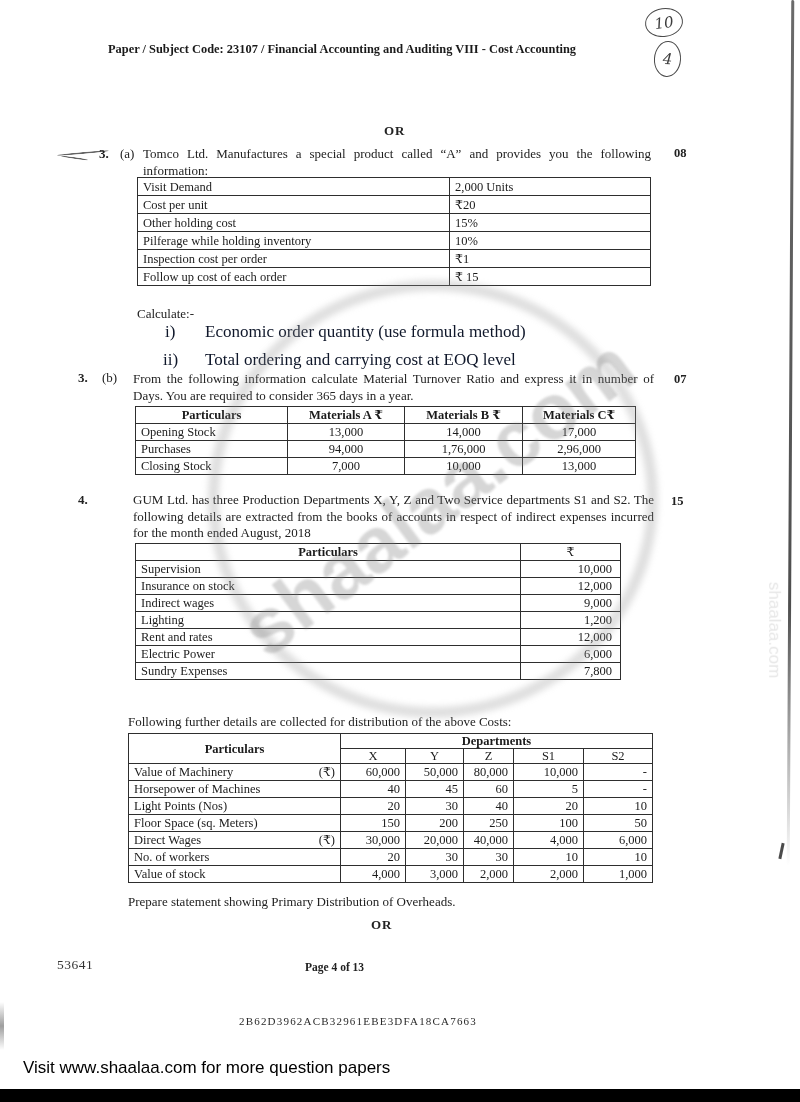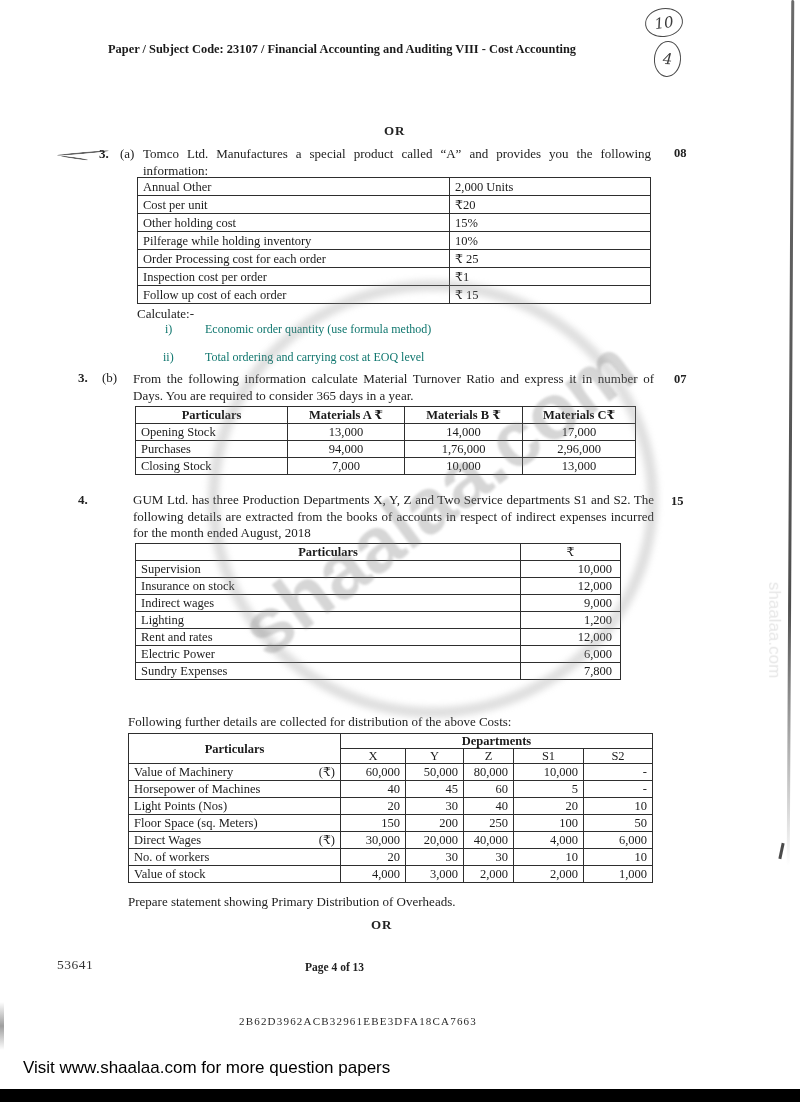--- a/index.html
+++ b/index.html
@@ -25,21 +25,21 @@
   .t3 th { height:16px; }
   .t3 td { height:15px; }
   .t3 td.val { text-align:right; padding-right:8px; }
   .t3 th.rupee { font-weight:normal; }
   .t4 th { height:14px; line-height:12px; }
   .t4 td { height:17px; }
   .t4 td.val { text-align:right; padding-right:5px; }
   .t4 td.lbl .unit { float:right; }
   .t4 .dep { font-weight:normal; }
 
-  .calc-row { position:absolute; font-size:12px; color:#0f766e; }
+  .calc-row { position:absolute; font-size:17px; color:#0f172a; }
   .calc-row .n { display:inline-block; width:40px; }
 
   
   .grade { position:absolute; border:1.6px solid #4a4a4a; border-radius:50%;
     display:flex; align-items:center; justify-content:center;
     font-family:"DejaVu Serif",serif; font-style:italic; font-size:15px; color:#3d3d3d; }
 
   
   .stroke { position:absolute; border-top:2px solid #4a4a4a; border-radius:50%; opacity:.85; }
 
@@ -94,38 +94,34 @@
 <div class="marks" style="left:654px; top:146px;">08</div>
 <div class="para" style="left:143px; top:145px; width:508px;">Tomco Ltd. Manufactures a special product called “A” and provides you the following information:</div>
 
 <table class="t t1" style="left:137px; top:177px;">
   <colgroup>
       <col style="width:312px">
       <col style="width:201px">
     </colgroup>
   <tbody>
     <tr>
-      <td>Annual Other</td>
+      <td>Visit Demand</td>
       <td>2,000 Units</td>
     </tr>
     <tr>
       <td>Cost per unit</td>
       <td>₹20</td>
     </tr>
     <tr>
       <td>Other holding cost</td>
       <td>15%</td>
     </tr>
     <tr>
       <td>Pilferage while holding inventory</td>
       <td>10%</td>
-    </tr>
-    <tr>
-      <td>Order Processing cost for each order</td>
-      <td>₹ 25</td>
     </tr>
     <tr>
       <td>Inspection cost per order</td>
       <td>₹1</td>
     </tr>
     <tr>
       <td>Follow up cost of each order</td>
       <td>₹ 15</td>
     </tr>
   </tbody>

